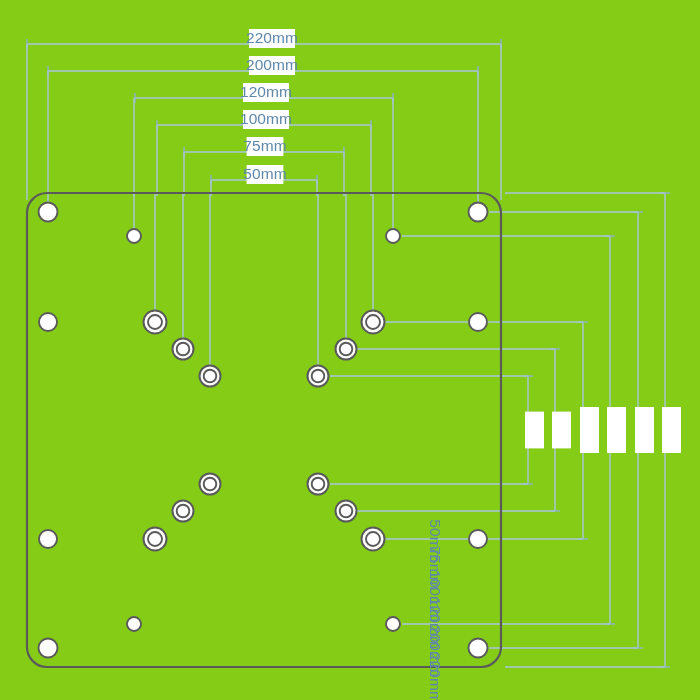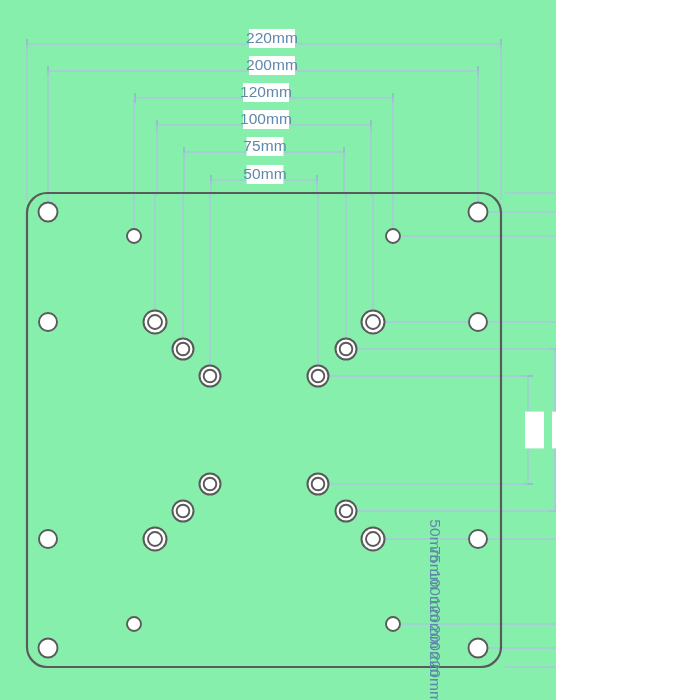--- a/index.html
+++ b/index.html
@@ -2,23 +2,23 @@
 <html><head>
 <meta charset="utf-8">
 <style>
   html, body {
     margin: 0;
     padding: 0;
     background: #ffffff;
   }
   #stage {
     position: relative;
-    width: 556px;
+    width: 700px;
     height: 700px;
-    background: #86efac;
+    background: #84cc16;
     font-family: "Liberation Sans", sans-serif;
     overflow: hidden;
   }
   svg.drawing {
     position: absolute;
     left: 0;
     top: 0;
     width: 700px;
     height: 700px;
     display: block;

